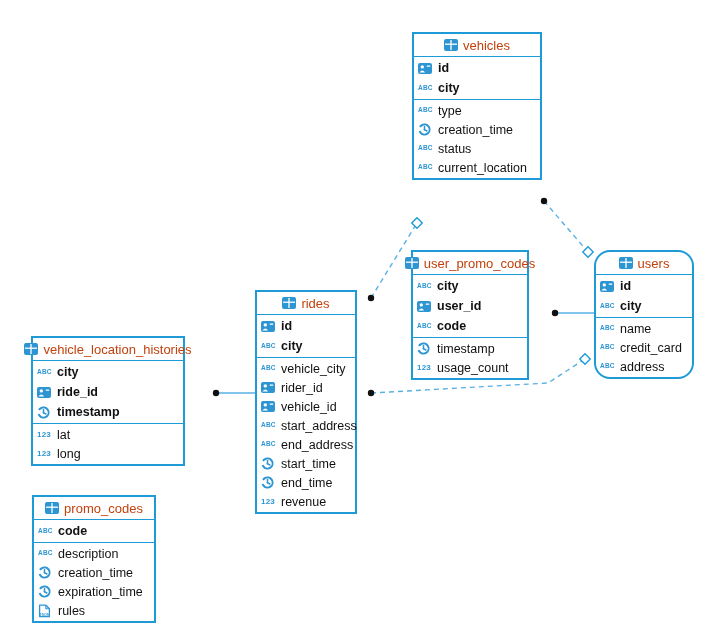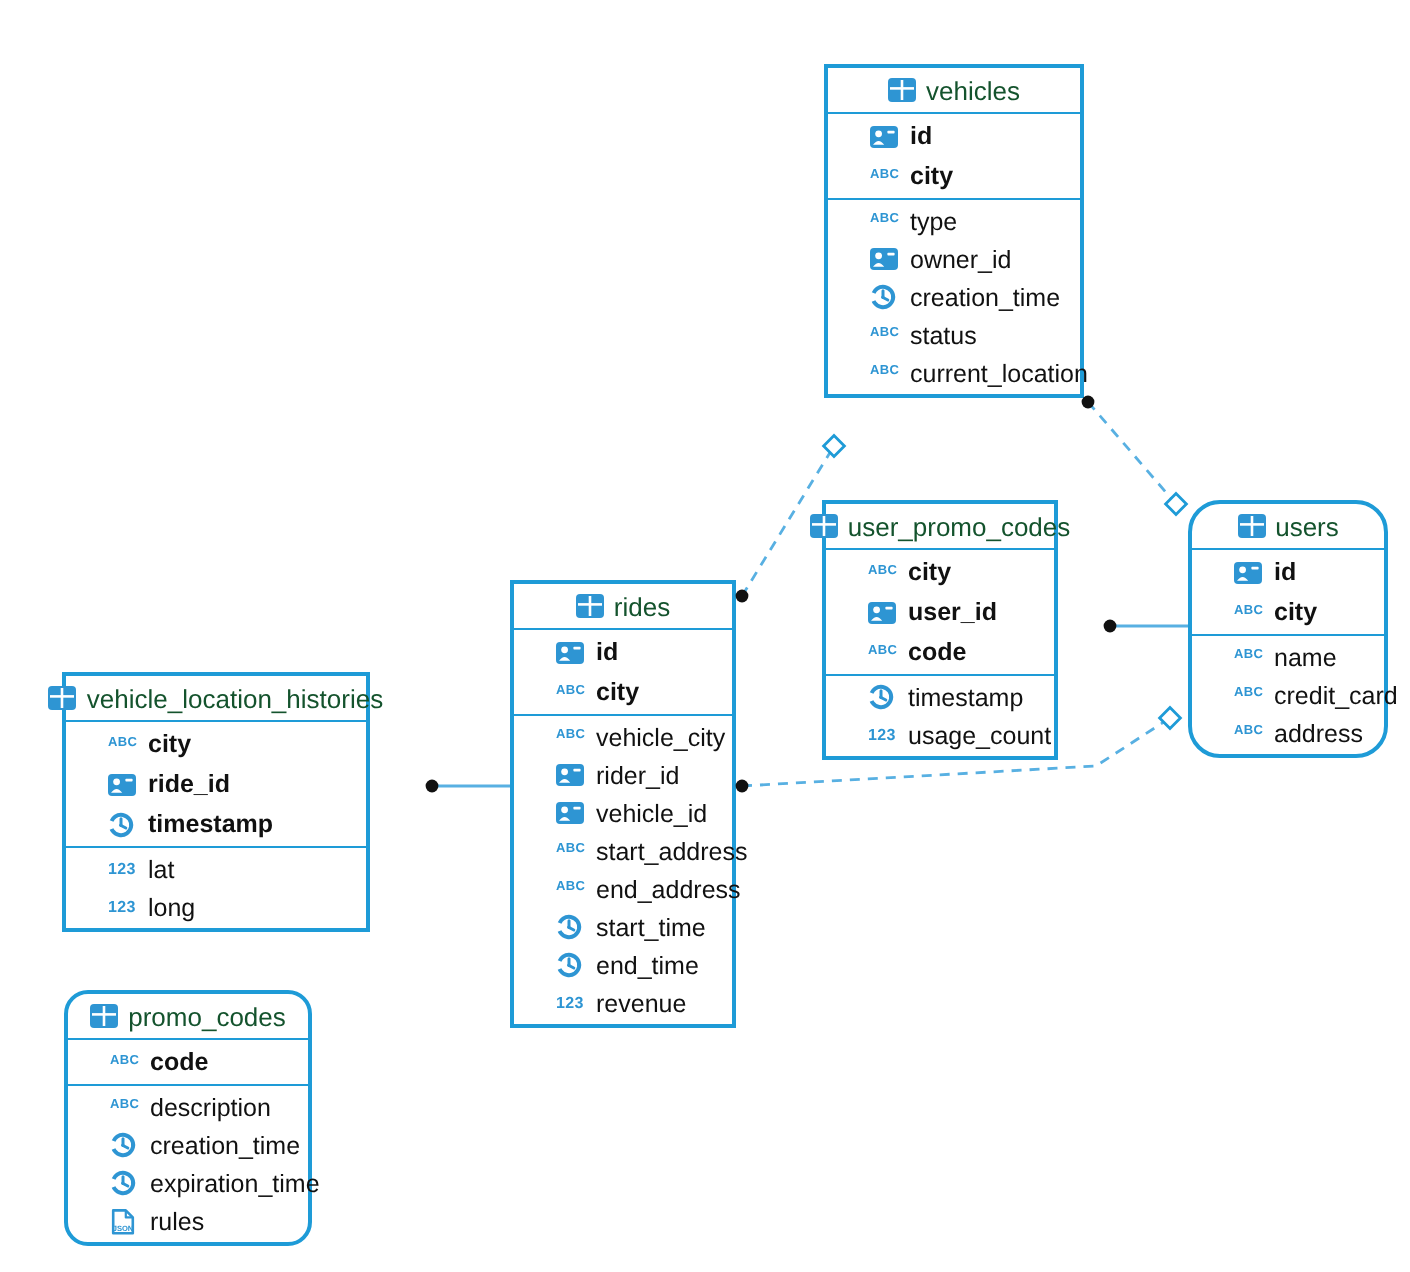--- a/index.html
+++ b/index.html
@@ -23,30 +23,30 @@
     z-index: 1;
   }
   .thead {
     height: 22px;
     display: flex;
     align-items: center;
     justify-content: center;
     gap: 5px;
     border-bottom: 1.5px solid #1e9bd7;
     font-size: 13px;
-    color: #14532d;
+    color: #c2410c;
     white-space: nowrap;
   }
   .section { padding: 1px 0; }
   .section.pk { border-bottom: 1.5px solid #1e9bd7; }
   .col-row {
     height: 19px;
     display: flex;
     align-items: center;
-    padding-left: 21px;
+    padding-left: 4px;
     font-size: 12.5px;
     color: #111;
     white-space: nowrap;
   }
   .section.pk .col-row { height: 20px; font-weight: 700; }
   .icon-box {
     width: 20px;
     flex: 0 0 20px;
     display: flex;
     align-items: center;
@@ -105,31 +105,20 @@
       </div>
       <div class="section">
         <div class="col-row">
           <span class="icon-box">
             <span class="txt-icon abc">ABC</span>
           </span>
           <span>type</span>
         </div>
         <div class="col-row">
           <span class="icon-box">
-            <svg width="14" height="11" viewBox="0 0 14 11">
-              <rect x="0" y="0" width="14" height="11" rx="2" fill="#2e95d3"></rect>
-              <circle cx="4.3" cy="3.9" r="1.7" fill="#fff"></circle>
-              <path d="M1.5 9.4 Q4.3 5.6 7.1 9.4 Z" fill="#fff"></path>
-              <rect x="8.7" y="2.4" width="3.6" height="1.4" rx="0.4" fill="#fff"></rect>
-            </svg>
-          </span>
-          <span>owner_id</span>
-        </div>
-        <div class="col-row">
-          <span class="icon-box">
             <svg width="13" height="13" viewBox="0 0 13 13">
               <circle cx="6.5" cy="6.5" r="5.1" fill="none" stroke="#2e95d3" stroke-width="2" stroke-dasharray="25 4" transform="rotate(-125 6.5 6.5)"></circle>
               <line x1="6.5" y1="6.8" x2="6.5" y2="3.4" stroke="#2e95d3" stroke-width="1.5" stroke-linecap="round"></line>
               <line x1="6.3" y1="6.6" x2="8.9" y2="8" stroke="#2e95d3" stroke-width="1.5" stroke-linecap="round"></line>
             </svg>
           </span>
           <span>creation_time</span>
         </div>
         <div class="col-row">
           <span class="icon-box">
@@ -244,21 +233,21 @@
           <span>credit_card</span>
         </div>
         <div class="col-row">
           <span class="icon-box">
             <span class="txt-icon abc">ABC</span>
           </span>
           <span>address</span>
         </div>
       </div>
     </div>
-    <div class="table" style="left: 255px; top: 290px; width: 113px; border-color: rgb(30, 155, 215);">
+    <div class="table" style="left: 255px; top: 290px; width: 102px; border-color: rgb(30, 155, 215);">
       <div class="thead">
         <span class="icon-box" style="flex: 0 0 14px; width: 14px;">
           <svg width="14" height="12" viewBox="0 0 14 12">
             <rect x="0" y="0" width="14" height="12" rx="2" fill="#2e95d3"></rect>
             <line x1="1" y1="5.2" x2="13" y2="5.2" stroke="#fff" stroke-width="1.3"></line>
             <line x1="7" y1="1" x2="7" y2="11" stroke="#fff" stroke-width="1.3"></line>
           </svg>
         </span>
         <span>rides</span>
       </div>
@@ -398,21 +387,21 @@
           <span>lat</span>
         </div>
         <div class="col-row">
           <span class="icon-box">
             <span class="txt-icon num">123</span>
           </span>
           <span>long</span>
         </div>
       </div>
     </div>
-    <div class="table" style="left: 32px; top: 495px; width: 124px; border-color: rgb(30, 155, 215); border-radius: 12px;">
+    <div class="table" style="left: 32px; top: 495px; width: 124px; border-color: rgb(30, 155, 215);">
       <div class="thead">
         <span class="icon-box" style="flex: 0 0 14px; width: 14px;">
           <svg width="14" height="12" viewBox="0 0 14 12">
             <rect x="0" y="0" width="14" height="12" rx="2" fill="#2e95d3"></rect>
             <line x1="1" y1="5.2" x2="13" y2="5.2" stroke="#fff" stroke-width="1.3"></line>
             <line x1="7" y1="1" x2="7" y2="11" stroke="#fff" stroke-width="1.3"></line>
           </svg>
         </span>
         <span>promo_codes</span>
       </div>

